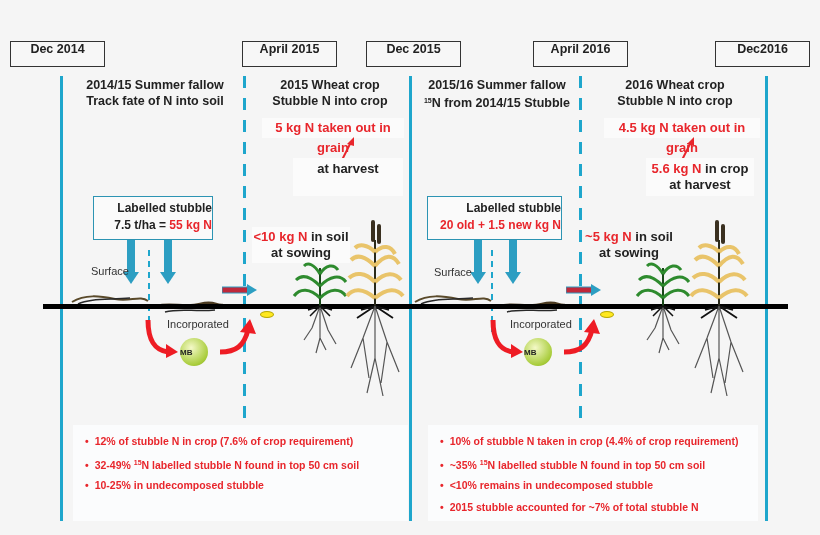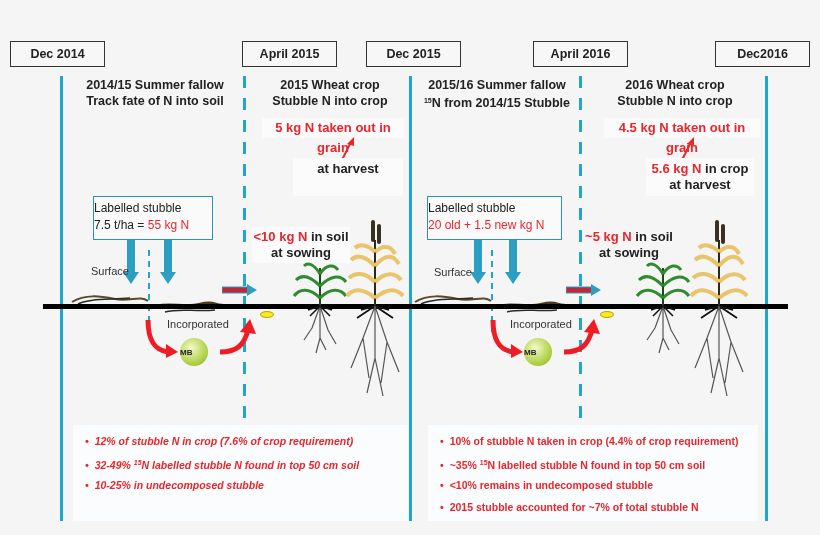--- a/index.html
+++ b/index.html
@@ -3,21 +3,21 @@
 <meta charset="utf-8">
 <style>
   * { box-sizing: border-box; margin: 0; padding: 0; }
   html, body { width: 820px; height: 535px; background: #f5f5f5; overflow: hidden; }
   body { position: relative; font-family: "Liberation Sans", sans-serif; color: #222; }
   .abs { position: absolute; }
   .date-box {
     position: absolute; top: 41px; height: 26px;
     border: 1.5px solid #333; background: #f7f7f7;
     font-weight: bold; font-size: 12.5px; color: #222;
-    display: flex; align-items: center; justify-content: center;
+    display: flex; justify-content: center;
   }
   .phase-title {
     position: absolute; text-align: center; font-weight: bold;
     font-size: 12.5px; line-height: 16px; color: #222;
   }
   .vline-solid { position: absolute; width: 3px; background: #1ea6cc; }
   .vline-dash {
     position: absolute; width: 3px;
     background: repeating-linear-gradient(to bottom, #1ea6cc 0 12px, transparent 12px 22px);
   }
@@ -25,21 +25,21 @@
     position: absolute; width: 2px;
     background: repeating-linear-gradient(to bottom, #1ea6cc 0 6px, transparent 6px 11px);
   }
   .note {
     position: absolute; background: #fbfbfb; text-align: center;
     font-weight: bold; font-size: 13px; line-height: 16px; color: #222;
   }
   .red { color: #e8262c; }
   .stub-box {
     position: absolute; border: 1.5px solid #2c94b3; background: #fafafa;
-    text-align: left; font-weight: normal; font-size: 12px; line-height: 17px; color: #222;
+    text-align: right; font-weight: bold; font-size: 12px; line-height: 17px; color: #222;
     padding-top: 3px;
   }
   .small-label { position: absolute; font-size: 11px; color: #333; }
   .ground { position: absolute; left: 43px; width: 745px; top: 304px; height: 5px; background: #000; }
   .summary {
     position: absolute; background: #fbfcfd;
     font-weight: bold; font-size: 10.5px; color: #e8262c;
   }
   .summary ul { list-style: none; padding: 8px 0 0 12px; }
   .summary li { height: 22px; line-height: 16px; }
@@ -258,21 +258,21 @@
   <path d="M32,64 C22,54 12,54 6,60" stroke="#e9c46a" stroke-width="4" fill="none"></path>
   <path d="M32,64 C42,54 52,54 58,62" stroke="#e9c46a" stroke-width="4" fill="none"></path>
   <path d="M32,48 C22,38 14,36 8,42" stroke="#e9c46a" stroke-width="4" fill="none"></path>
   <path d="M32,48 C42,36 50,36 56,46" stroke="#e9c46a" stroke-width="4" fill="none"></path>
   <path d="M32,34 C24,26 16,26 12,30" stroke="#e9c46a" stroke-width="4" fill="none"></path>
   <path d="M32,34 C40,26 48,28 52,36" stroke="#e9c46a" stroke-width="4" fill="none"></path>
   <path d="M32,88 L18,92 M32,88 L46,92 M32,88 L14,100 M32,88 L50,100" stroke="#111" stroke-width="1.8" fill="none"></path>
   <path d="M32,88 L20,120 M32,88 L44,124 M32,88 L32,140 M20,120 L8,150 M44,124 L56,154 M32,140 L24,175 M32,140 L40,178 M20,120 L26,160 M44,124 L38,165" stroke="#555" stroke-width="1.2" fill="none"></path>
 </svg>
 
-<div class="summary" style="left:73px;top:425px;width:335px;height:96px;font-style:italic;">
+<div class="summary" style="left:73px;top:425px;width:335px;height:96px;">
   <ul>
     <li><span>12% of stubble N in crop (7.6% of crop requirement)</span></li>
     <li><span>32-49% </span><sup>15</sup><span>N labelled stubble N found in top 50 cm soil</span></li>
     <li><span>10-25% in undecomposed stubble</span></li>
   </ul>
 </div>
 <div class="summary" style="left:428px;top:425px;width:330px;height:96px;">
   <ul>
     <li><span>10% of stubble N taken in crop (4.4% of crop requirement)</span></li>
     <li><span>~35% </span><sup>15</sup><span>N labelled stubble N found in top 50 cm soil</span></li>

